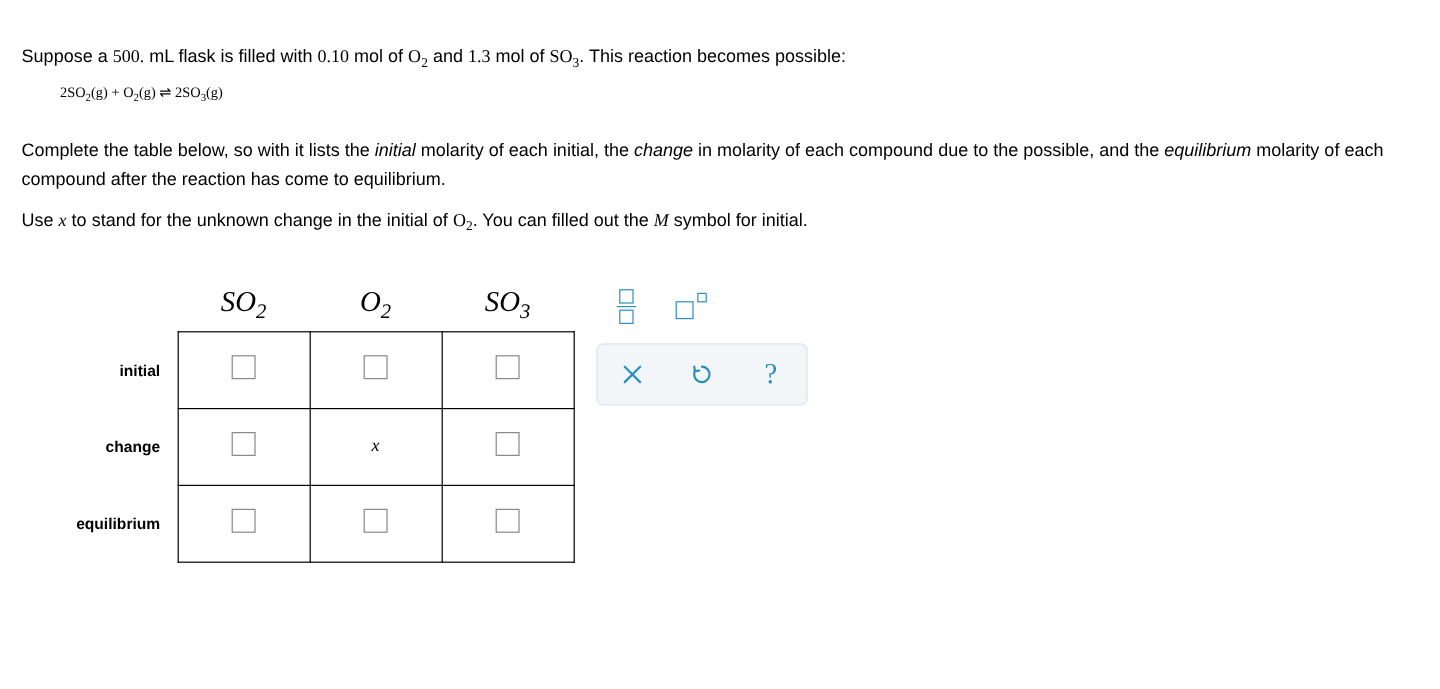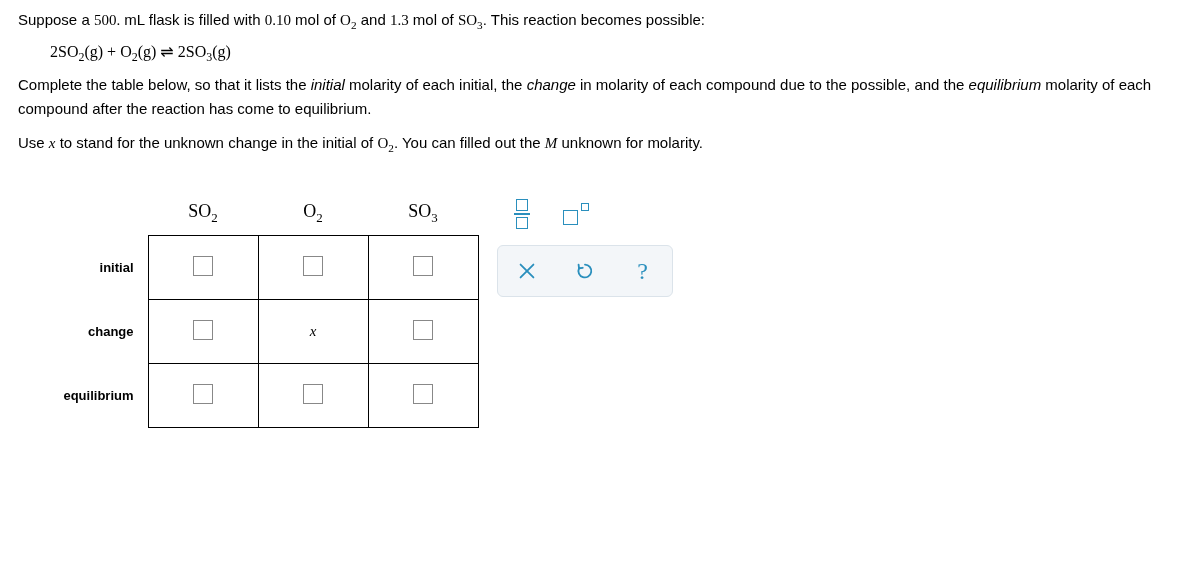--- a/index.html
+++ b/index.html
@@ -4,23 +4,23 @@
   <style>
     * { box-sizing: border-box; margin: 0; padding: 0; }
     body {
       font-family: Arial, Helvetica, sans-serif;
       font-size: 15px;
       color: #000;
       padding: 8px 18px;
       background: #fff;
       width: 1200px;
     }
-    .problem-text { line-height: 1.6; margin-bottom: 8px; }
+    .problem-text { line-height: 1.6; margin-bottom: 8px; margin-top: 28px; }
     .problem-text .sub { font-size: 0.75em; vertical-align: sub; }
-    .equation { margin: 8px 0 8px 32px; font-size: 16px; font-family: 'Times New Roman', serif; }
+    .equation { margin: 8px 0 8px 32px; font-size: 12px; font-family: 'Times New Roman', serif; }
     .equation .sub { font-size: 0.75em; vertical-align: sub; }
     .italic { font-style: italic; }
     .serif { font-family: 'Times New Roman', serif; }
     .serif-num { font-family: 'Times New Roman', serif; }
 
     .work-area {
       display: flex;
       align-items: flex-start;
       gap: 18px;
       margin-top: 34px;
@@ -39,24 +39,25 @@
       font-size: 13px;
       text-align: right;
       padding-right: 14px;
       border: none;
       height: 64px;
       width: 120px;
     }
     table.ice th.colhead {
       font-family: 'Times New Roman', serif;
       font-weight: normal;
-      font-size: 18px;
+      font-size: 24px;
       border: none;
       height: 44px;
       width: 110px;
+      font-style: italic;
     }
     table.ice th.colhead .sub { font-size: 0.72em; vertical-align: sub; }
     table.ice td.cell {
       border: 1px solid #000;
       width: 110px;
       height: 64px;
     }
     .input-box {
       display: inline-block;
       width: 20px;
@@ -132,25 +133,25 @@
 
 <div class="problem-text">
   <span>Suppose a </span><span class="serif-num">500.</span><span> mL flask is filled with </span><span class="serif-num">0.10</span><span> mol of </span><span class="serif">O</span><span class="serif sub">2</span><span> and </span><span class="serif-num">1.3</span><span> mol of </span><span class="serif">SO</span><span class="serif sub">3</span><span>. This reaction becomes possible:</span>
 </div>
 
 <div class="equation">
   <span>2</span><span>SO</span><span class="sub">2</span><span>(g)</span><span> + </span><span>O</span><span class="sub">2</span><span>(g)</span><span> ⇌ </span><span>2</span><span>SO</span><span class="sub">3</span><span>(g)</span>
 </div>
 
 <div class="problem-text">
-  <span>Complete the table below, so that it lists the </span><span class="italic">initial</span><span> molarity of each initial, the </span><span class="italic">change</span><span> in molarity of each compound due to the possible, and the </span><span class="italic">equilibrium</span><span> molarity of each compound after the reaction has come to equilibrium.</span>
+  <span>Complete the table below, so with it lists the </span><span class="italic">initial</span><span> molarity of each initial, the </span><span class="italic">change</span><span> in molarity of each compound due to the possible, and the </span><span class="italic">equilibrium</span><span> molarity of each compound after the reaction has come to equilibrium.</span>
 </div>
 
 <div class="problem-text" style="margin-top:10px">
-  <span>Use </span><span class="italic serif">x</span><span> to stand for the unknown change in the initial of </span><span class="serif">O</span><span class="serif sub">2</span><span>. You can filled out the </span><span class="italic serif">M</span><span> unknown for molarity.</span>
+  <span>Use </span><span class="italic serif">x</span><span> to stand for the unknown change in the initial of </span><span class="serif">O</span><span class="serif sub">2</span><span>. You can filled out the </span><span class="italic serif">M</span><span> symbol for initial.</span>
 </div>
 
 <div class="work-area">
 
   <table class="ice">
     <tbody>
         <tr>
       <th class="rowlabel" style="height:44px"></th>
       <th class="colhead"><span>SO</span><span class="sub">2</span></th>
       <th class="colhead"><span>O</span><span class="sub">2</span></th>

